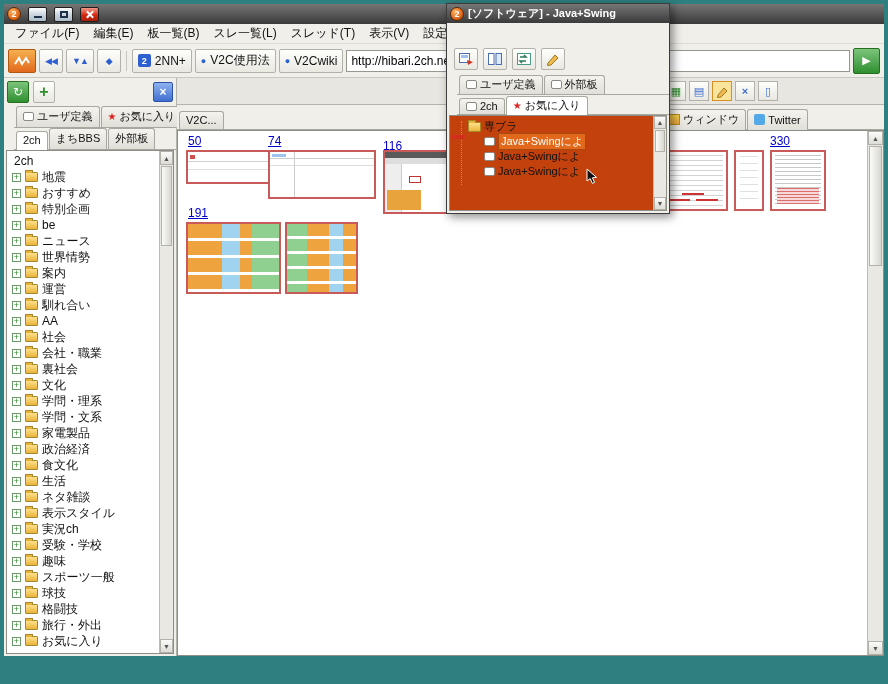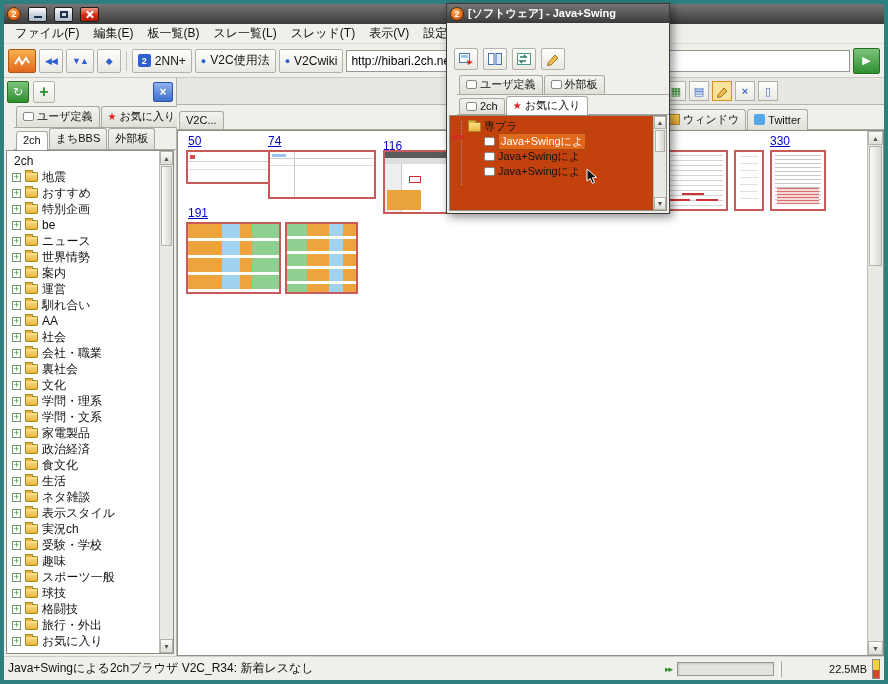--- a/index.html
+++ b/index.html
@@ -488,31 +488,20 @@
 
       <div class="vscroll" style="width:16px">
         <span class="sb-btn">▲</span>
         <span class="sb-thumb" style="height:120px"></span>
         <span class="sb-spacer"></span>
         <span class="sb-btn">▼</span>
       </div>
     </div>
   </div>
 
-  <div class="status">
-    <span class="st-msg">Java+Swingによる2chブラウザ V2C_R34: 新着レスなし</span>
-    <span class="st-green">▸▸</span>
-    <span class="st-prog"></span>
-    <span class="grip"></span>
-    <span class="st-mem">22.5MB</span>
-    <span class="membar">
-        <span class="y"></span>
-        <span class="r"></span>
-      </span>
-  </div>
 
   <div class="popup">
     <div class="p-title">
       <span class="app-ico">2</span>
       <span>[ソフトウェア] - Java+Swing</span>
     </div>
     <div class="p-toolbar">
       <span class="p-ibtn">
         <svg width="16" height="14">
             <rect x="1.5" y="1.5" width="10" height="9" fill="#fff" stroke="#4a6fae"></rect>

